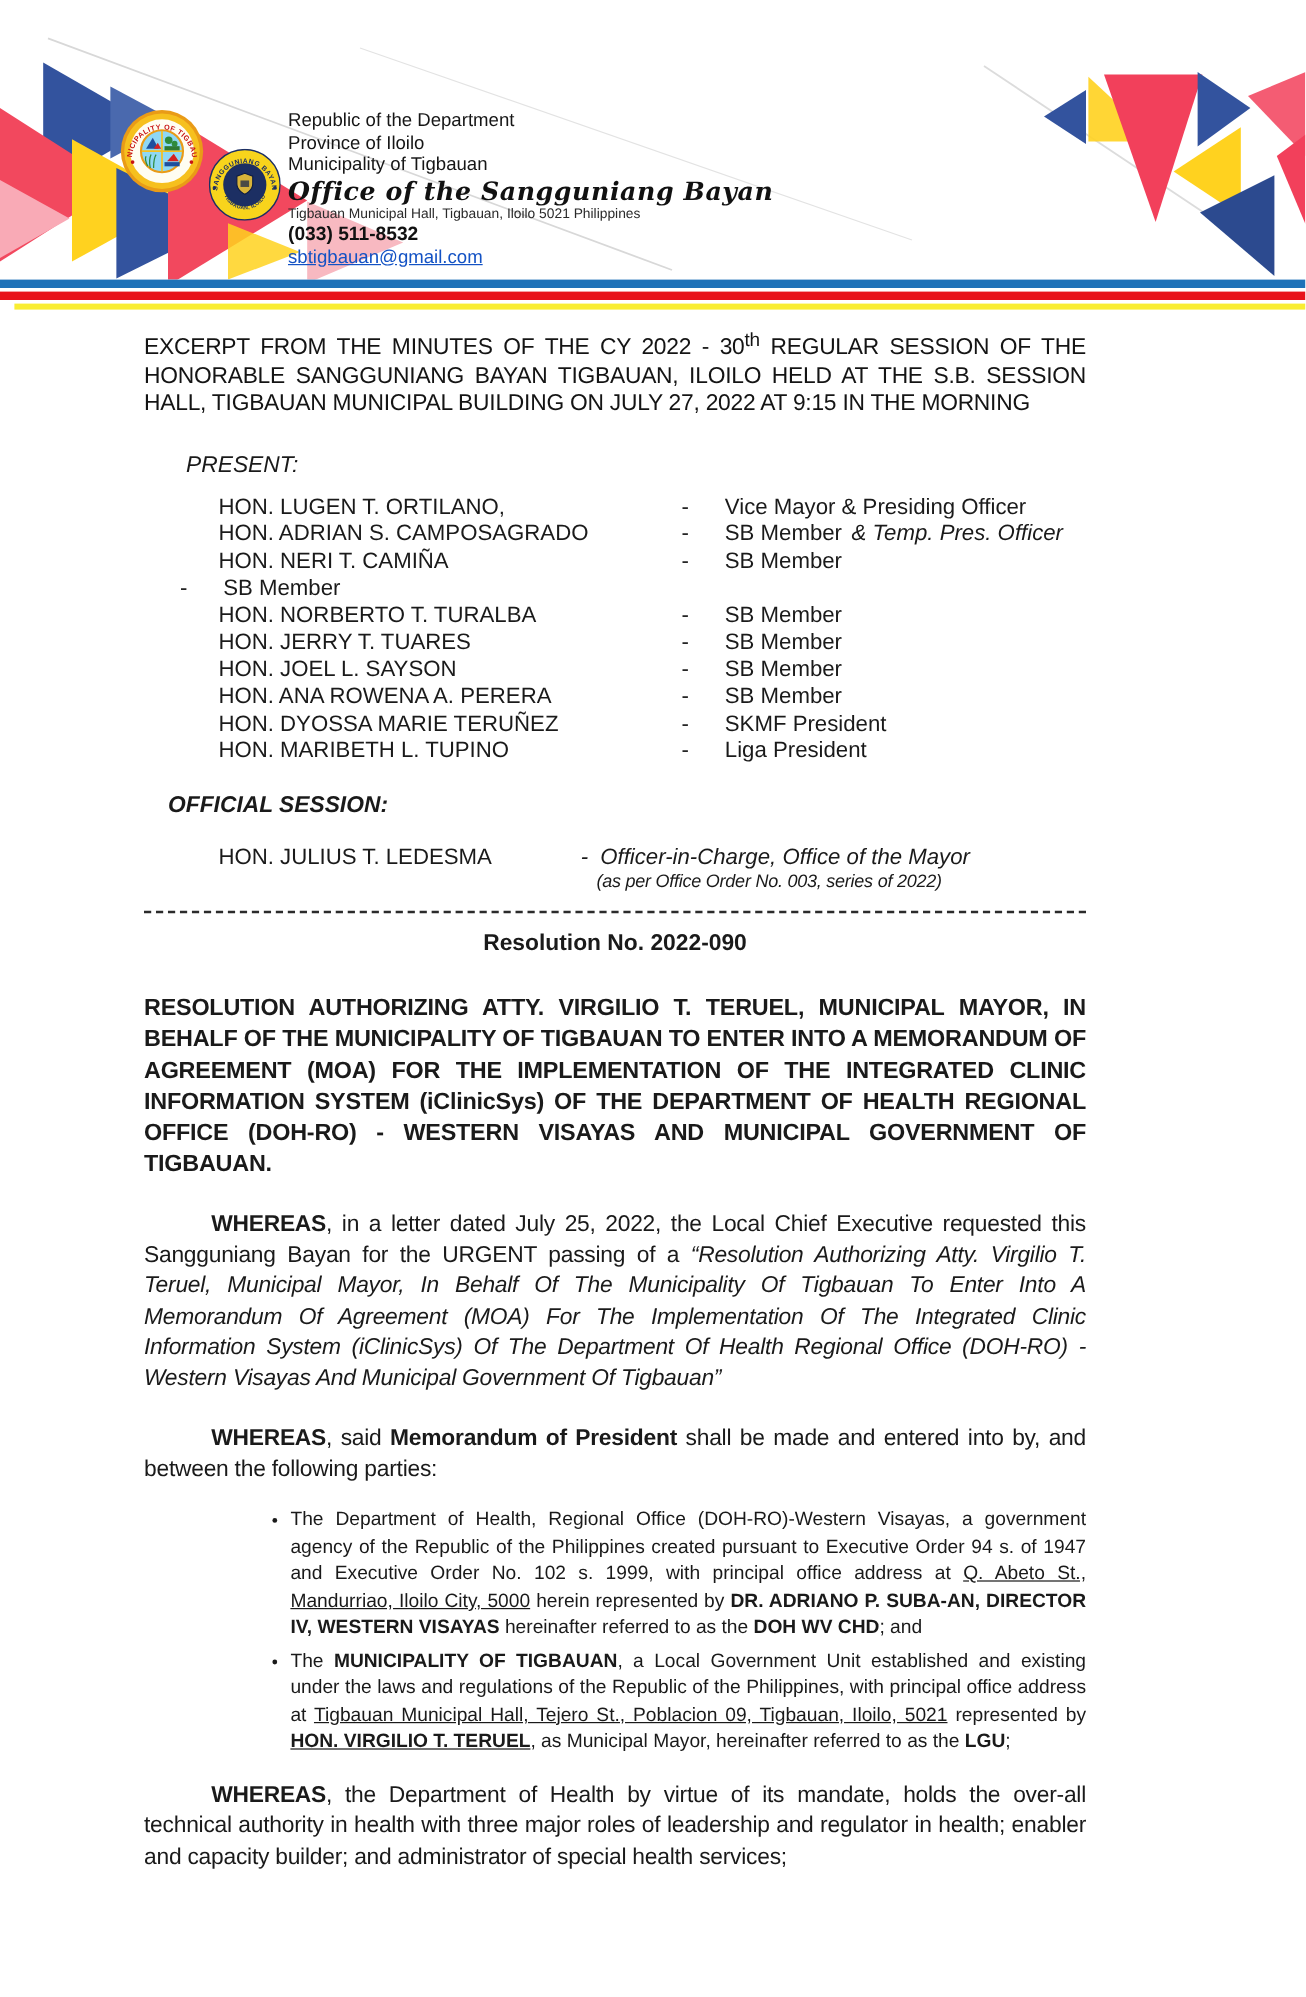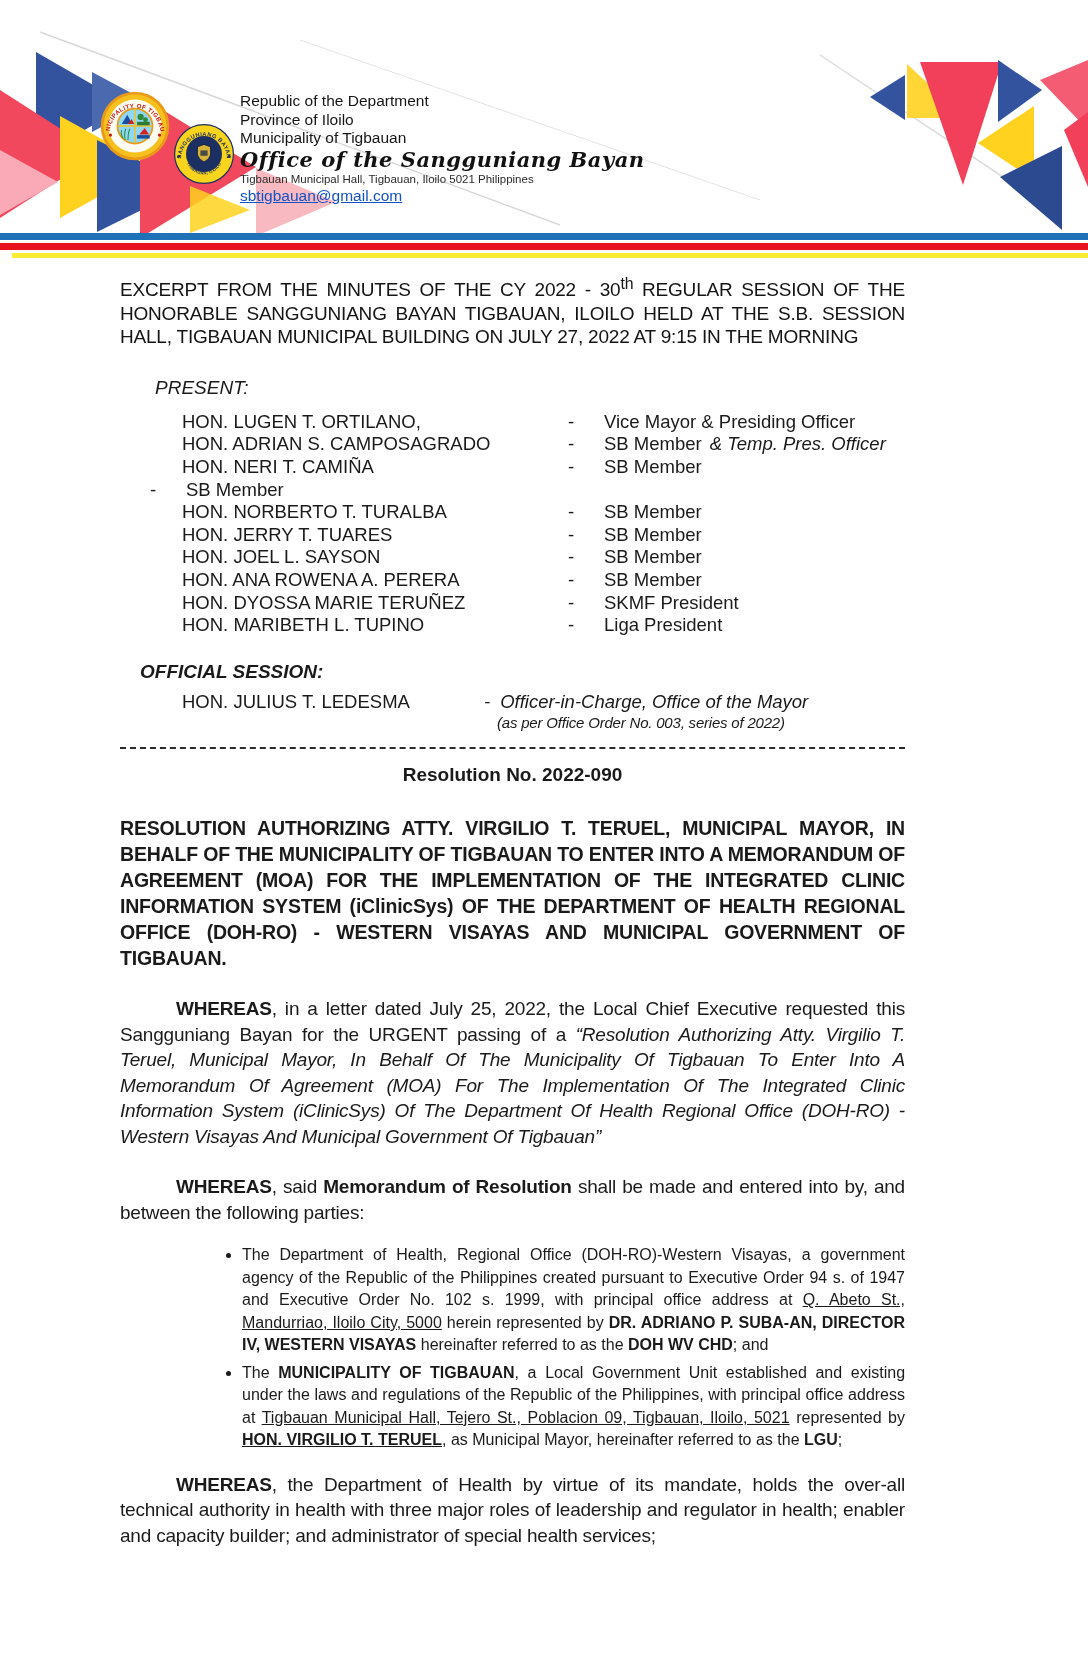--- a/index.html
+++ b/index.html
@@ -35,21 +35,21 @@
     margin:12px 0 0 0; font-size:19px; line-height:23.5px;
     text-align:justify; letter-spacing:-0.2px; color:#141414;
   }
   .present-label { margin:28px 0 0 35px; font-size:19px; font-weight:normal; font-style:italic; }
   .members { margin-top:12px; }
   .m-row { display:flex; line-height:22.6px; font-size:18.5px; }
   .m-name { margin-left:62px; width:356px; }
   .m-dash { width:66px; text-align:center; }
   .m-role { flex:1; }
   .ob-label { margin:24px 0 0 20px; font-size:19px; font-weight:bold; font-style:italic; }
-  .ob-row { display:flex; margin-top:8px; font-size:18.5px; line-height:22.6px; }
+  .ob-row { display:flex; margin-top:20px; font-size:18.5px; line-height:22.6px; }
   .ob-name { margin-left:62px; width:302px; }
   .ob-role { font-style:italic; }
   .ob-dash { font-style:italic; margin-right:10px; }
   .ob-note { margin:1px 0 0 377px; font-size:15px; font-style:italic; letter-spacing:-0.2px; }
   .dash-sep { margin-top:16px; border-top:2px dashed #2b2b2b; height:0; }
   .res-no { margin-top:15px; text-align:center; font-size:19px; font-weight:bold; }
   .res-title {
     margin-top:29px; font-size:19.5px; font-weight:bold;
     line-height:26px; text-align:justify; letter-spacing:-0.2px;
   }
@@ -142,20 +142,21 @@
         <textPath href="#sealSbBottom" startOffset="50%" text-anchor="middle">TIGBAUAN, ILOILO</textPath>
       </text>
     </svg>
 
     <div class="hdr-text">
       <div class="hdr-line">Republic of the Department</div>
       <div class="hdr-line">Province of Iloilo</div>
       <div class="hdr-line">Municipality of Tigbauan</div>
       <div class="hdr-office">Office of the Sangguniang Bayan</div>
       <div class="hdr-address">Tigbauan Municipal Hall, Tigbauan, Iloilo 5021 Philippines</div>
+      <div class="hdr-phone">(033) 511-8532</div>
       <div class="hdr-email">sbtigbauan@gmail.com</div>
     </div>
 
     <div class="bars">
       <div class="bar-blue"></div>
       <div class="bar-gap1"></div>
       <div class="bar-red"></div>
       <div class="bar-gap2"></div>
       <div class="bar-yellow"></div>
     </div>
@@ -230,21 +231,21 @@
     <div class="ob-note">(as per  Office Order No. 003, series of 2022)</div>
 
     <div class="dash-sep"></div>
 
     <div class="res-no">Resolution No. 2022-090</div>
 
     <p class="res-title">RESOLUTION AUTHORIZING ATTY. VIRGILIO T. TERUEL, MUNICIPAL MAYOR, IN BEHALF OF THE MUNICIPALITY OF TIGBAUAN TO ENTER INTO A MEMORANDUM OF AGREEMENT (MOA) FOR THE IMPLEMENTATION OF THE INTEGRATED CLINIC INFORMATION SYSTEM (iClinicSys) OF THE DEPARTMENT OF HEALTH REGIONAL OFFICE (DOH-RO) - WESTERN VISAYAS AND MUNICIPAL GOVERNMENT OF TIGBAUAN.</p>
 
     <p class="whereas"><span class="b">WHEREAS</span><span>, in a letter dated July 25, 2022, the Local Chief Executive requested this Sangguniang Bayan for the URGENT passing of a </span><span class="i">“Resolution Authorizing Atty. Virgilio T. Teruel, Municipal Mayor, In Behalf Of The Municipality Of Tigbauan To Enter Into A Memorandum Of Agreement (MOA) For The Implementation Of The Integrated Clinic Information System (iClinicSys) Of The Department Of Health Regional Office (DOH-RO) - Western Visayas And Municipal Government Of Tigbauan”</span></p>
 
-    <p class="whereas"><span class="b">WHEREAS</span><span>, said </span><span class="b">Memorandum of Resolution</span><span> shall be made and entered into by, and between the following parties:</span></p>
+    <p class="whereas"><span class="b">WHEREAS</span><span>, said </span><span class="b">Memorandum of President</span><span> shall be made and entered into by, and between the following parties:</span></p>
 
     <ul class="bullets">
       <li><span>The Department of Health, Regional Office (DOH-RO)-Western Visayas, a government agency of the Republic of the Philippines created pursuant to Executive Order 94 s. of 1947 and Executive Order No. 102 s. 1999, with principal office address at </span><span class="u">Q. Abeto St., Mandurriao, Iloilo City, 5000</span><span> herein represented by </span><span class="b">DR. ADRIANO P. SUBA-AN, DIRECTOR IV, WESTERN VISAYAS</span><span> hereinafter referred to as the </span><span class="b">DOH WV CHD</span><span>; and</span></li>
       <li><span>The </span><span class="b">MUNICIPALITY OF TIGBAUAN</span><span>, a Local Government Unit established and existing under the laws and regulations of the Republic of the Philippines, with principal office address at </span><span class="u">Tigbauan Municipal Hall, Tejero St., Poblacion 09, Tigbauan, Iloilo, 5021</span><span> represented by </span><span class="bu">HON. VIRGILIO T. TERUEL</span><span>, as Municipal Mayor, hereinafter referred to as the </span><span class="b">LGU</span><span>;</span></li>
     </ul>
 
     <p class="whereas" style="margin-top:20px;"><span class="b">WHEREAS</span><span>, the Department of Health by virtue of its mandate, holds the over-all technical authority in health with three major roles of leadership and regulator in health; enabler and capacity builder; and administrator of special health services;</span></p>
 
   </div>
 </div>

